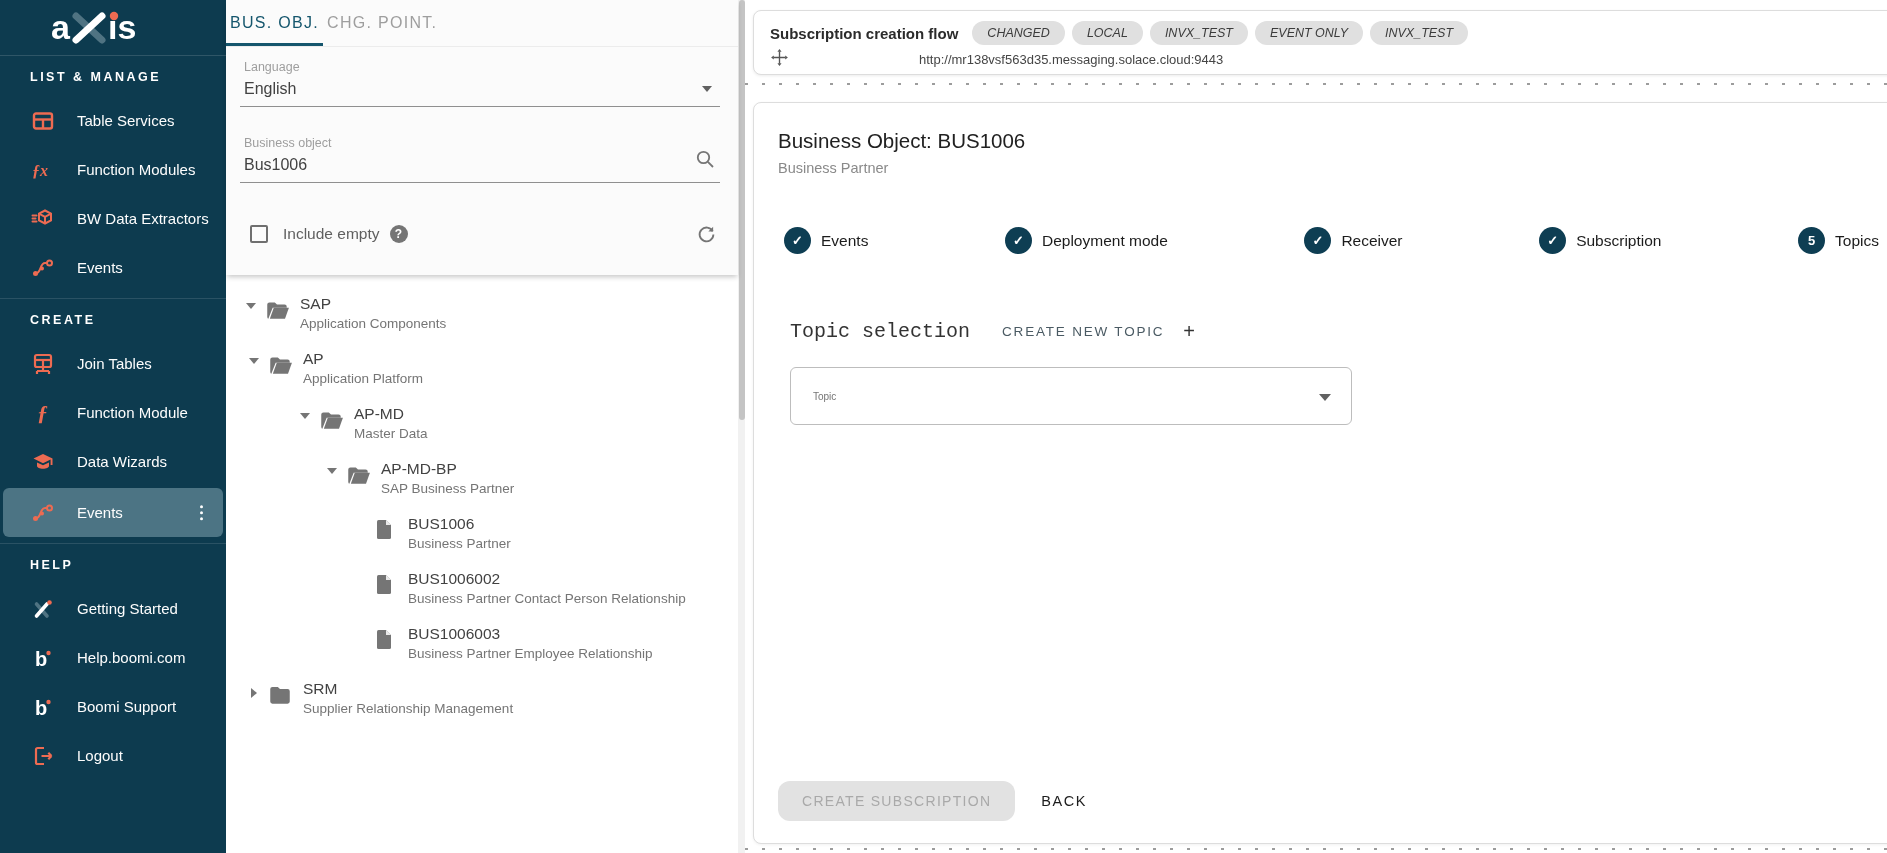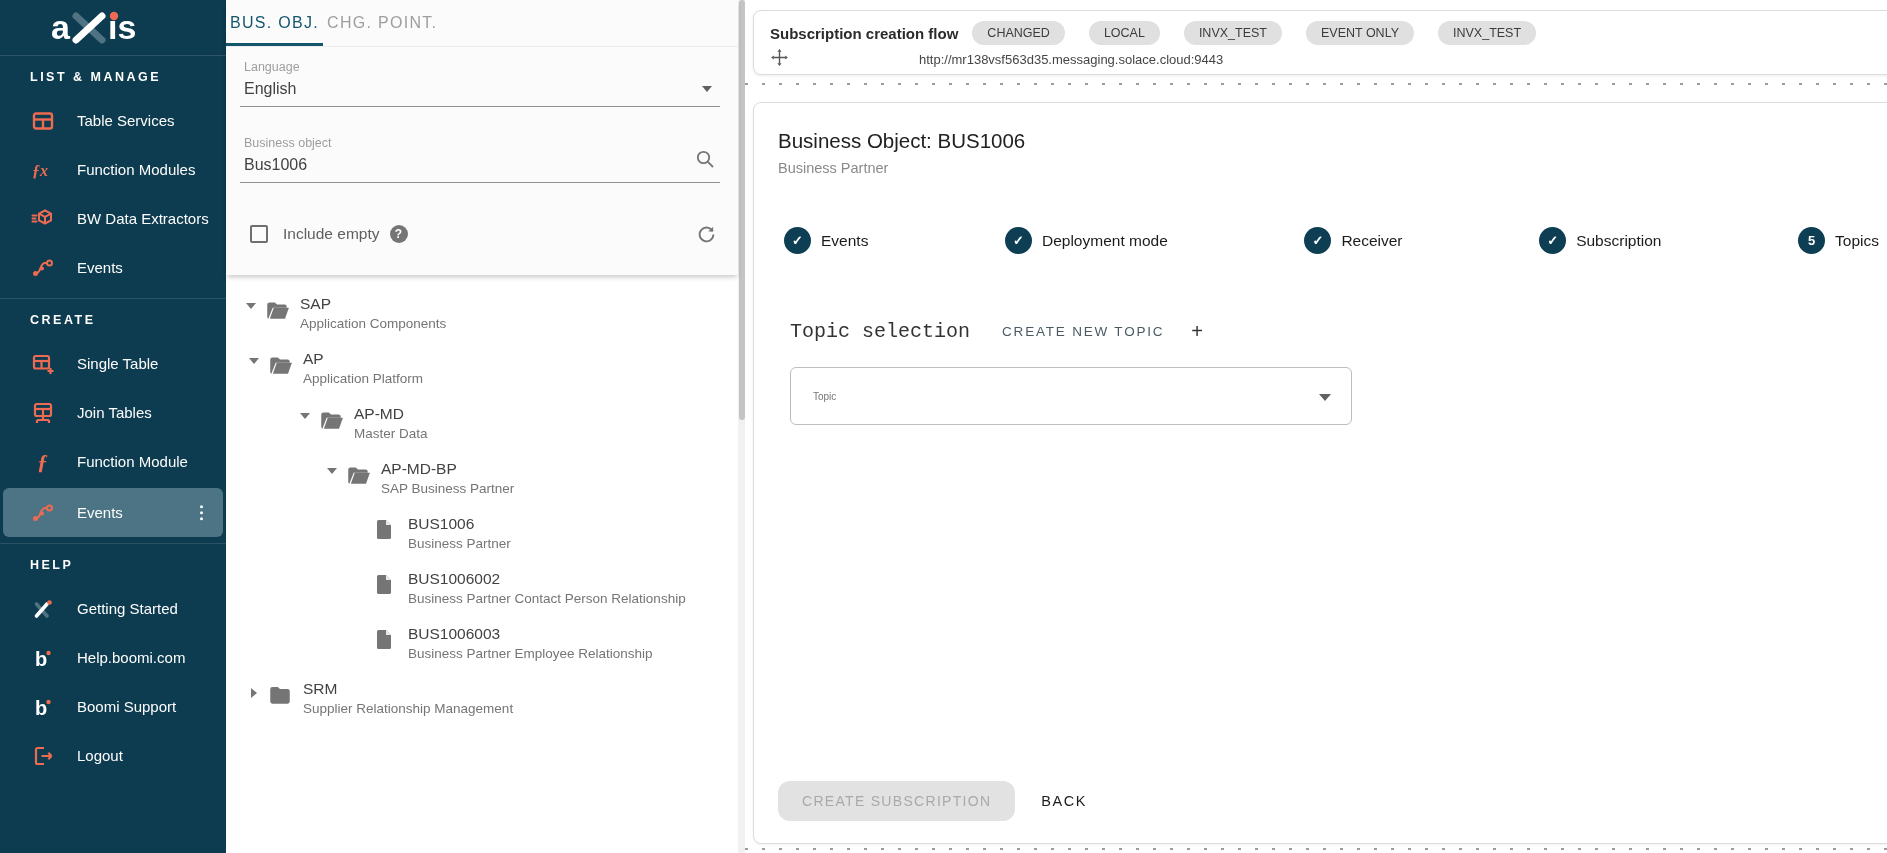--- a/index.html
+++ b/index.html
@@ -75,21 +75,21 @@
     background:#c4c4c4; border-radius:3px; cursor:pointer; }
 
   
   .main-panel { position:absolute; left:745px; top:0; width:1182px; height:853px;
     background:#fff; }
   .flow-card { position:absolute; left:8px; right:13px; top:10px; height:65px;
     border:1px solid #ddd; border-radius:8px; background:#fff;
     box-shadow:0 1px 3px rgba(0,0,0,.08); padding:10px 16px 8px; }
   .fc-row1 { display:flex; align-items:center; }
   .fc-title { font-size:15px; font-weight:bold; color:#2b2b2b; }
-  .badges { display:flex; gap:24px; margin-left:14px; }
+  .badges { display:flex; gap:7px; margin-left:14px;font-style:italic; }
   .badge { background:#e0e0e0; color:#3c3c3c; font-size:12.5px; padding:5px 15px;
     border-radius:15px; white-space:nowrap; }
   .fc-row2 { display:flex; align-items:flex-end; margin-top:3px; }
   .move-ic { cursor:grab; display:flex; }
   .fc-url { margin-left:130px; font-size:13px; color:#454545; }
 
   .dashline { position:absolute; left:0; right:0; height:2px;
     background:repeating-linear-gradient(90deg,#9c9c9c 0 3px,transparent 3px 17px); }
   .dash-top { top:83px; } .dash-bottom { top:848px; }
 
@@ -100,21 +100,21 @@
   .wc-sub { font-size:14.5px; color:#8a8a8a; margin-top:6px; line-height:18px; }
   .steps { margin-top:50px; display:flex; justify-content:space-between;
     align-items:center; padding:0 10px 0 6px; }
   .step { display:flex; align-items:center; gap:10px; cursor:pointer; }
   .step-circle { width:27px; height:27px; border-radius:50%; background:#0E3E53;
     color:#fff; font-size:13px; font-weight:bold; display:flex; align-items:center;
     justify-content:center; }
   .step-lbl { font-size:15.5px; color:#1c1c1c; }
   .topic-head { margin-top:66px; display:flex; align-items:center; padding-left:12px; }
   .ts-title { font-size:20px; color:#333;font-family:Liberation Mono, monospace; }
-  .create-new { margin-left:32px; display:flex; align-items:center; gap:27px;
+  .create-new { margin-left:32px; display:flex; align-items:center; gap:19px;
     background:none; border:none; cursor:pointer; font-family:inherit;
     font-size:13.5px; letter-spacing:1.8px; color:#4a5a63; }
   .create-new .plus { font-size:20px; font-weight:300; color:#333; letter-spacing:0; }
   .topic-select { margin:24px 0 0 12px; width:562px; height:58px;
     border:1px solid #bdbdbd; border-radius:6px; display:flex; align-items:center;
     padding:0 22px; cursor:pointer; position:relative; }
   .topic-ph { font-size:10px; color:#757575; }
   .sel-caret { position:absolute; right:20px; top:26px; width:0; height:0;
     border-left:6px solid transparent; border-right:6px solid transparent;
     border-top:7px solid #616161; }
@@ -185,46 +185,44 @@
         </div>
       </div>
     </div>
 
     <div class="sec">
       <div class="sec-label">CREATE</div>
       <div class="sec-items">
         <div class="side-item">
           <span class="ic">
             <svg width="24" height="24" viewBox="0 0 24 24">
-                <rect x="3" y="4" width="15" height="12.5" rx="1.8" fill="none" stroke="#ED6B52" stroke-width="2.2"></rect>
-                <line x1="3" y1="9" x2="18" y2="9" stroke="#ED6B52" stroke-width="2.2"></line>
-                <line x1="10.5" y1="9" x2="10.5" y2="16.5" stroke="#ED6B52" stroke-width="2.2"></line>
-                <path d="M19.5 16v6M16.5 19h6" stroke="#ED6B52" stroke-width="2.2"></path>
-              </svg>
-          </span>
-          <span class="lbl">Single Table</span>
-        </div>
-        <div class="side-item">
-          <span class="ic">
-            <svg width="24" height="24" viewBox="0 0 24 24">
                 <rect x="4" y="3" width="16" height="12" rx="1.8" fill="none" stroke="#ED6B52" stroke-width="2.2"></rect>
                 <line x1="4" y1="8" x2="20" y2="8" stroke="#ED6B52" stroke-width="2.2"></line>
                 <line x1="12" y1="8" x2="12" y2="15" stroke="#ED6B52" stroke-width="2.2"></line>
                 <path d="M12 15v4M6 19h12M6 19v3M18 19v3" stroke="#ED6B52" stroke-width="2.2"></path>
               </svg>
           </span>
           <span class="lbl">Join Tables</span>
         </div>
         <div class="side-item">
           <span class="ic">
             <svg width="24" height="24" viewBox="0 0 24 24">
                 <text x="6" y="19" fill="#ED6B52" font-size="22" font-style="italic" font-weight="bold" font-family="Liberation Serif, serif">ƒ</text>
               </svg>
           </span>
           <span class="lbl">Function Module</span>
+        </div>
+        <div class="side-item">
+          <span class="ic">
+            <svg width="24" height="24" viewBox="0 0 24 24">
+                <path d="M12 4 2.5 8.6 12 13.2l7.6-3.7V15h1.9V8.6z" fill="#ED6B52"></path>
+                <path d="M6 12.4V16c0 1.5 2.7 2.8 6 2.8s6-1.3 6-2.8v-3.6l-6 2.9z" fill="#ED6B52"></path>
+              </svg>
+          </span>
+          <span class="lbl">Data Wizards</span>
         </div>
         <div class="side-item selected">
           <span class="ic">
             <svg width="24" height="24" viewBox="0 0 24 24">
                 <path d="M4.5 17.5c6 0 4-10.5 9.5-10.5h3" fill="none" stroke="#ED6B52" stroke-width="2"></path>
                 <circle cx="4.5" cy="17.5" r="2.5" fill="#ED6B52"></circle>
                 <circle cx="18.5" cy="7" r="2.5" fill="none" stroke="#ED6B52" stroke-width="2"></circle>
                 <circle cx="11" cy="12.5" r="2" fill="#ED6B52"></circle>
               </svg>
           </span>

